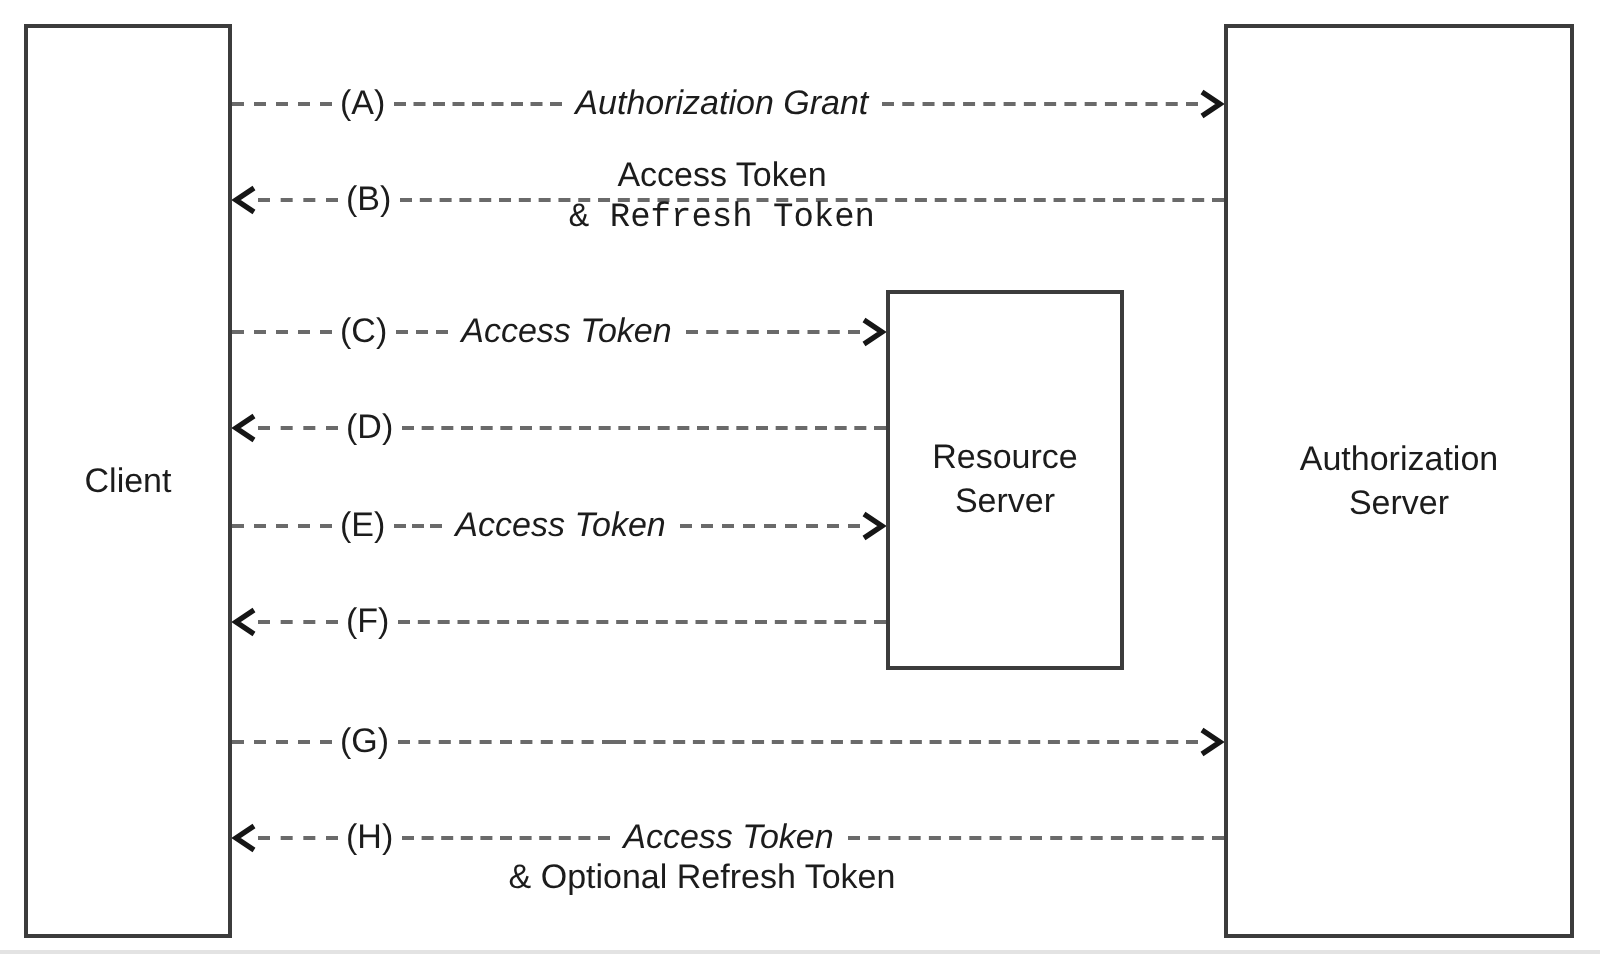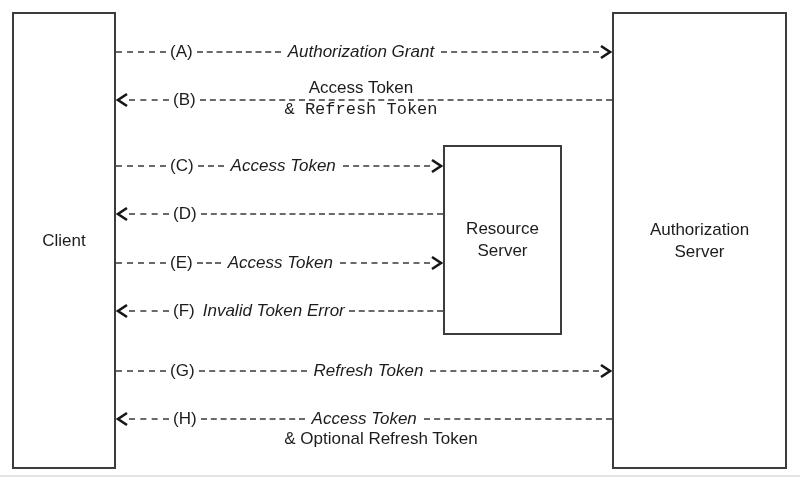--- a/index.html
+++ b/index.html
@@ -140,42 +140,40 @@
       <polyline points="2,2 11,8 2,14" fill="none" stroke="var(--arrowhead)" stroke-width="2.6"></polyline>
     </svg>
   </div>
 
   <div class="arrow-row" style="left:116px; top:300px; width:327px;">
     <svg class="head" width="13" height="16" viewBox="0 0 13 16">
       <polyline points="11,2 2,8 11,14" fill="none" stroke="var(--arrowhead)" stroke-width="2.6"></polyline>
     </svg>
     <div class="dash" style="flex:0 0 40px;"></div>
     <span class="step-label">(F)</span>
-    <span class="msg-label" style="padding:0 4px;">Invalid Token Error</span>
     <div class="dash dash-fill"></div>
   </div>
 
   <div class="arrow-row" style="left:116px; top:360px; width:496px;">
     <div class="dash" style="flex:0 0 50px;"></div>
     <span class="step-label">(G)</span>
     <div class="dash" style="flex:0 0 108px;"></div>
-    <span class="msg-label">Refresh Token</span>
     <div class="dash dash-fill"></div>
     <svg class="head" width="13" height="16" viewBox="0 0 13 16">
       <polyline points="2,2 11,8 2,14" fill="none" stroke="var(--arrowhead)" stroke-width="2.6"></polyline>
     </svg>
   </div>
 
   <div class="arrow-row" style="left:116px; top:408px; width:496px;">
     <svg class="head" width="13" height="16" viewBox="0 0 13 16">
       <polyline points="11,2 2,8 11,14" fill="none" stroke="var(--arrowhead)" stroke-width="2.6"></polyline>
     </svg>
     <div class="dash" style="flex:0 0 40px;"></div>
     <span class="step-label">(H)</span>
     <div class="dash" style="flex:0 0 104px;"></div>
     <span class="msg-label">Access Token</span>
     <div class="dash dash-fill"></div>
   </div>
-  <div class="overlay-label" style="left:266px; top:428px; width:230px;">&amp; Optional Refresh Token</div>
+  <div class="overlay-label" style="left:236px; top:428px; width:230px;">&amp; Optional Refresh Token</div>
 
   <div class="page-rule"></div>
 
 </div>
 
 </body></html>

